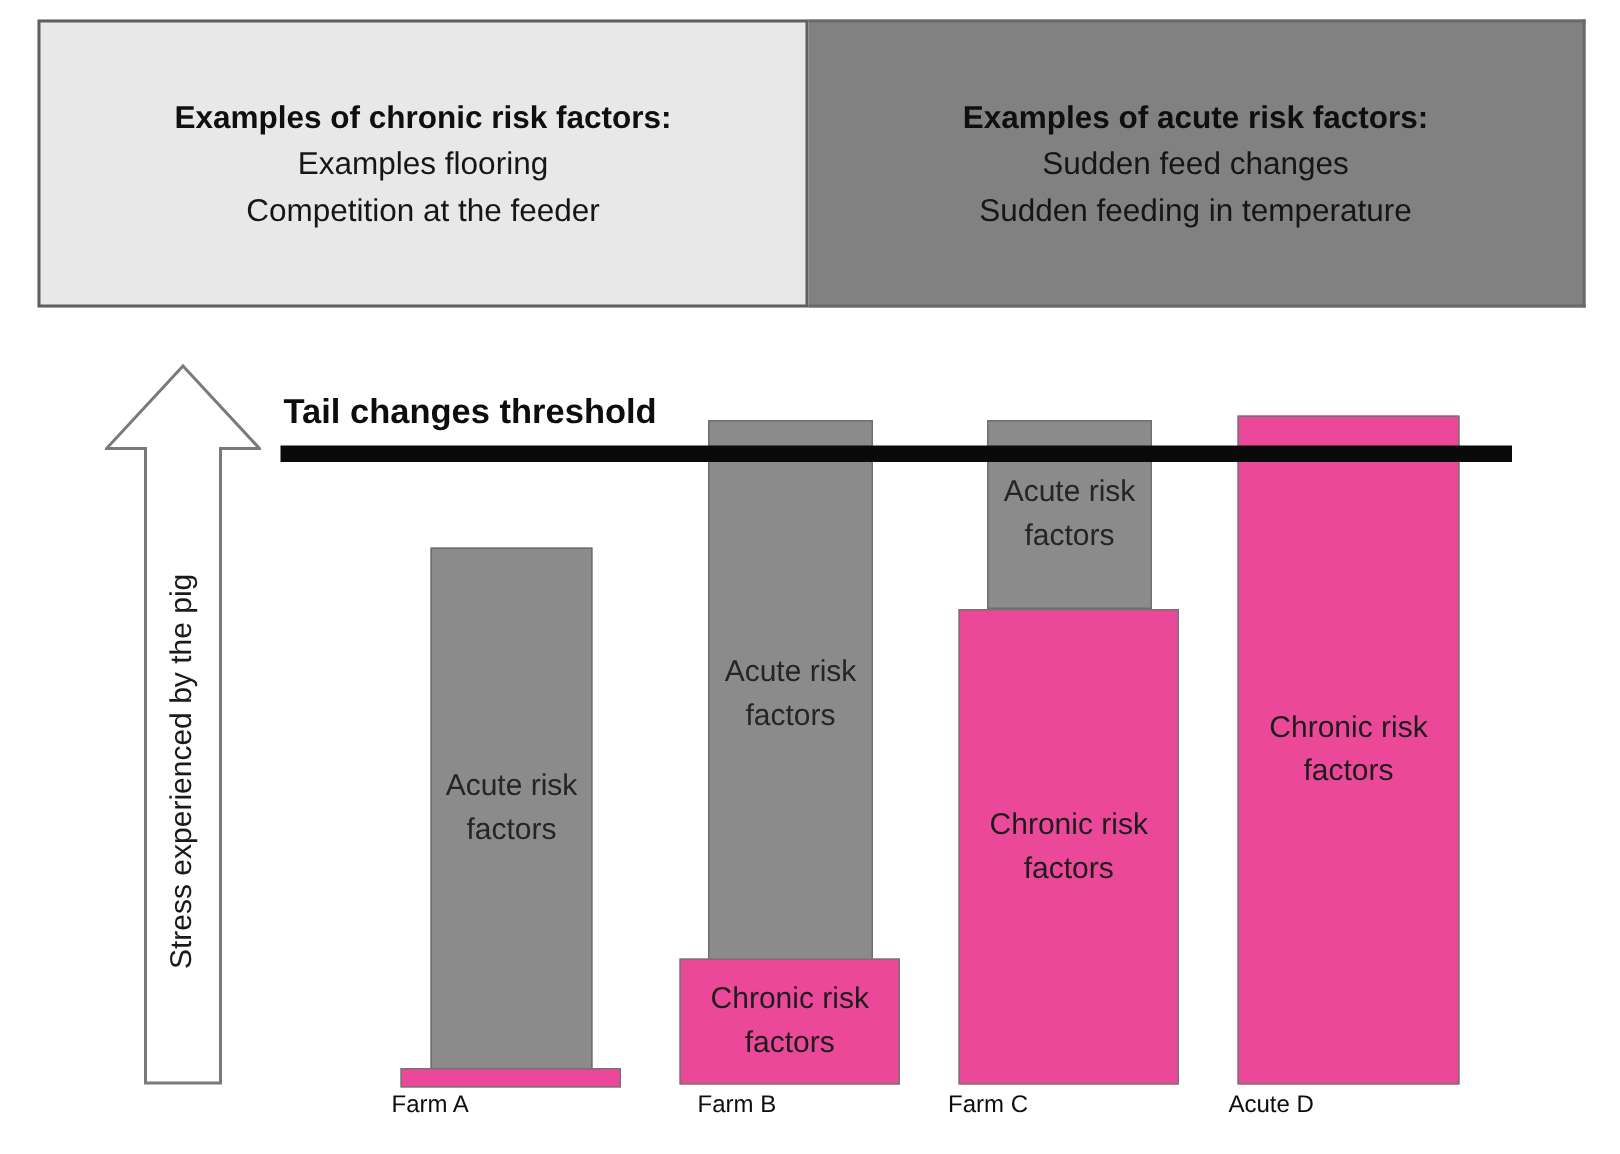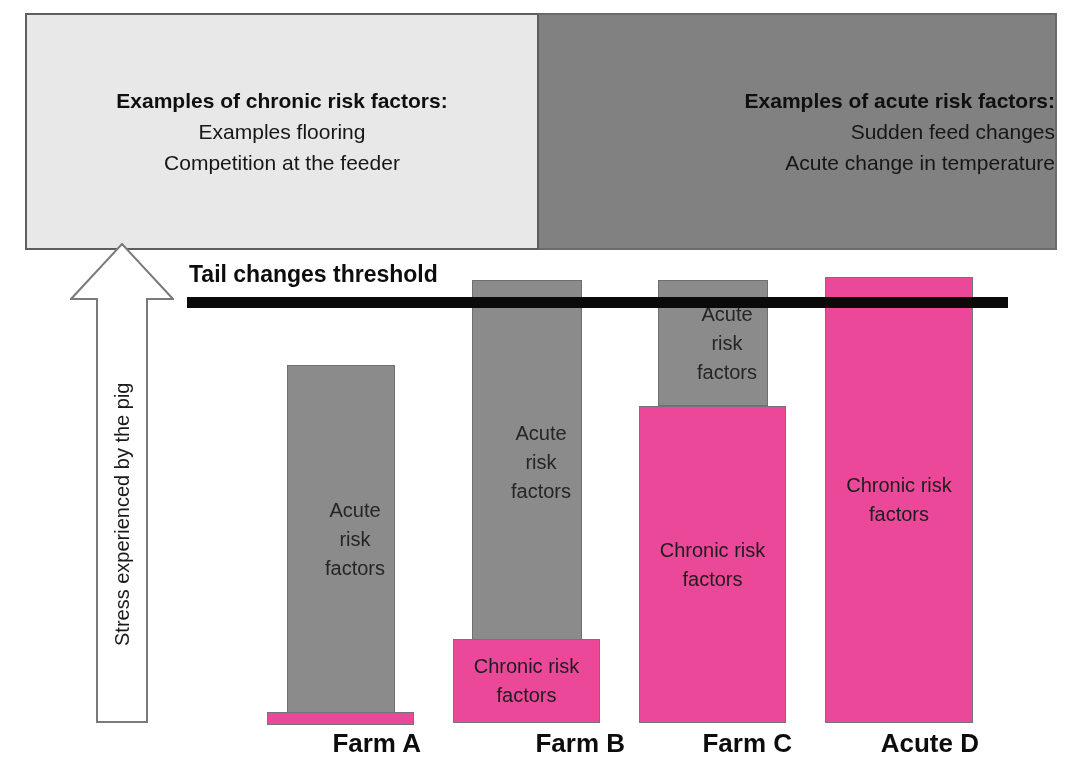--- a/index.html
+++ b/index.html
@@ -2,29 +2,29 @@
 <html><head>
 <meta charset="utf-8">
 <style>
   html,body { margin:0; padding:0; background:#ffffff; }
   .canvas {
     position:relative; width:1080px; height:769px; background:#ffffff;
     font-family:"Liberation Sans", sans-serif; color:#1a1a1a; overflow:hidden;
   }
   
   .info-box {
-    position:absolute; top:13px; height:237px; box-sizing:border-box;
+    position:absolute; top:13px; height:192px; box-sizing:border-box;
     display:flex; flex-direction:column; justify-content:center;
     text-align:center;
   }
   .info-box.chronic {
     left:25px; width:514px; background:#e8e8e8; border:2px solid #5e5e5e;
   }
   .info-box.acute {
-    left:539px; width:518px; background:#818181; border:2px solid #6a6a6a; border-left:none;text-align:right;
+    left:539px; width:518px; background:#818181; border:2px solid #6a6a6a; border-left:none;
   }
   .info-title { font-size:21px; line-height:31px; font-weight:bold; color:#0f0f0f; }
   .info-line  { font-size:21px; line-height:31px; color:#161616; }
 
   
   .arrow-svg { position:absolute; left:70px; top:242px; width:104px; height:482px; }
   .arrow-label {
     position:absolute; left:94px; top:318px; width:56px; height:392px;
     display:flex; align-items:center; justify-content:center;
     writing-mode:vertical-rl; transform:rotate(180deg);
@@ -39,55 +39,55 @@
     position:absolute; left:187px; top:297px; width:821px; height:11px;
     background:#0a0a0a; z-index:5;
   }
 
   
   .seg {
     position:absolute; box-sizing:border-box;
     display:flex; align-items:center; justify-content:center; text-align:center;
     font-size:20px; line-height:29px; padding:0 4px;
   }
-  .seg.dark  { background:#8b8b8b; border:1px solid #6f6f6f; color:#252525; z-index:1;padding-left:32px; }
+  .seg.dark  { background:#8b8b8b; border:1px solid #6f6f6f; color:#252525; z-index:1; }
   .seg.light { background:#ec4899; border:1.5px solid #747474; color:#1d1d1d; z-index:2; }
 
   .farmA-acute   { left:287px; top:365px; width:108px; height:348px; }
   .farmA-strip   { left:267px; top:712px; width:147px; height:13px; padding:0; }
   .farmB-acute   { left:472px; top:280px; width:110px; height:365px; }
   .farmB-chronic { left:453px; top:639px; width:147px; height:84px;  }
   .farmC-acute   { left:658px; top:280px; width:110px; height:126px; background:#868686; }
   .farmC-chronic { left:639px; top:406px; width:147px; height:317px; }
   .farmD-chronic { left:825px; top:277px; width:148px; height:446px; background:#e2e2e2; }
 
   
   .farm-name {
-    position:absolute; top:728px; width:160px; text-align:right;
-    font-size:26px; font-weight:bold; color:#0d0d0d;
+    position:absolute; top:728px; width:160px; text-align:left;
+    font-size:16px; font-weight:normal; color:#0d0d0d;
   }
   .farm-name.a { left:261px; }
   .farm-name.b { left:465px; }
   .farm-name.c { left:632px; }
   .farm-name.d { left:819px; }
 </style>
 </head>
 <body>
 
 <div class="canvas">
 
   <div class="info-box chronic">
     <div class="info-title">Examples of chronic risk factors:</div>
     <div class="info-line">Examples flooring</div>
     <div class="info-line">Competition at the feeder</div>
   </div>
   <div class="info-box acute">
     <div class="info-title">Examples of acute risk factors:</div>
     <div class="info-line">Sudden feed changes</div>
-    <div class="info-line">Acute change in temperature</div>
+    <div class="info-line">Sudden feeding in temperature</div>
   </div>
 
   <svg class="arrow-svg" viewBox="0 0 104 482" preserveAspectRatio="none">
     <polygon points="52,2 103,57 77,57 77,480 27,480 27,57 1,57" fill="#ffffff" stroke="#7a7a7a" stroke-width="2" stroke-linejoin="miter"></polygon>
   </svg>
   <div class="arrow-label">Stress experienced by the pig</div>
 
   <div class="threshold-label">Tail changes threshold</div>
   <div class="threshold-line"></div>
 

